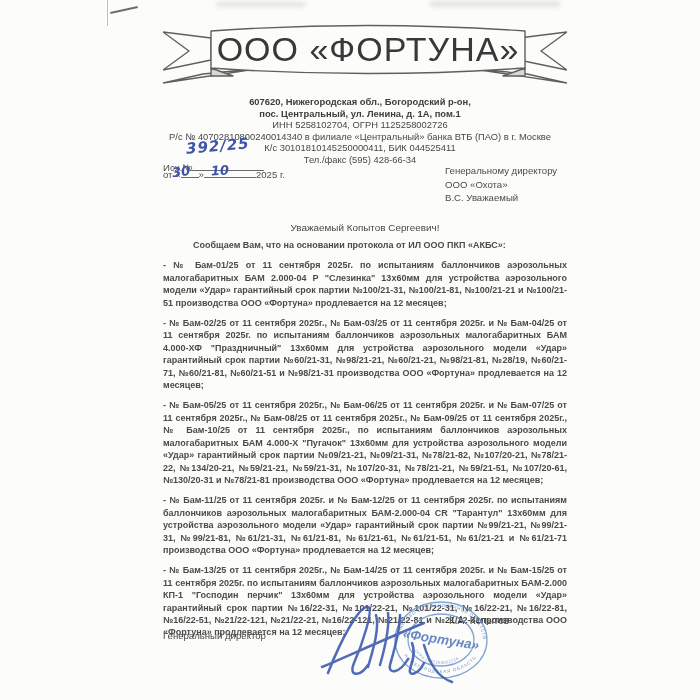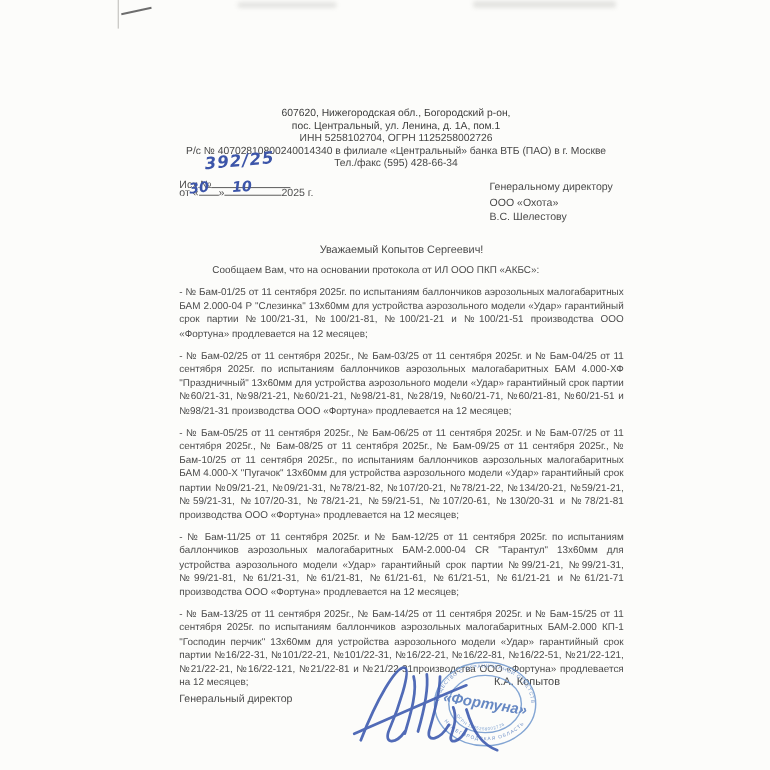--- a/index.html
+++ b/index.html
@@ -14,76 +14,91 @@
   .artifact-pen{position:absolute;left:110px;top:9px;width:28px;height:0;border-top:2px solid #6d6d6d;transform:rotate(-12deg);}
   .ghost{position:absolute;background:#9a9a96;filter:blur(2px);opacity:.25;border-radius:2px;}
   .ghost1{left:216px;top:2px;width:90px;height:5px;}
   .ghost2{left:430px;top:1px;width:130px;height:6px;}
   
   .banner{position:absolute;left:163px;top:16px;width:404px;height:78px;}
   .banner svg{display:block;}
   .banner text{font-family:"Liberation Sans",sans-serif;font-size:34px;letter-spacing:1px;fill:#383838;}
   
   .letterhead{position:absolute;left:65px;top:96px;width:590px;text-align:center;font-size:9.4px;line-height:11.6px;color:#474747;}
-  .lh-bold{font-weight:normal;color:#3d3d3d;}
+  .lh-bold{font-weight:bold;color:#3d3d3d;}
   
   .ref-row{position:absolute;left:163px;font-size:9.6px;color:#4e4e4e;white-space:nowrap;}
   .blank{display:inline-block;border-bottom:1px solid #6a6a6a;height:9px;vertical-align:baseline;}
   .hand{position:absolute;color:#3c55a9;font-family:"DejaVu Sans",sans-serif;font-style:italic;font-weight:bold;white-space:nowrap;}
   .hw-number{left:186px;top:137px;font-size:15px;transform:rotate(-5deg);letter-spacing:1px;}
   .hw-day{left:172px;top:164px;font-size:13px;transform:rotate(-8deg);}
   .hw-month{left:211px;top:163px;font-size:13px;transform:rotate(-4deg);}
   
   .recipient{position:absolute;left:445px;top:164px;font-size:9.6px;line-height:13.5px;color:#4a4a4a;}
   
   .greeting{position:absolute;left:163px;top:222px;width:404px;text-align:center;font-size:9.9px;color:#474747;}
-  .body-text{position:absolute;left:163px;top:239px;width:404px;font-size:9px;line-height:12.4px;text-align:justify;color:#4b4b4b;}
+  .body-text{position:absolute;left:163px;top:239px;width:404px;font-size:9px;line-height:12.4px;text-align:justify;color:#4b4b4b;font-weight:bold;}
   .body-text p{margin:0 0 8px 0;}
   .body-text .intro{text-indent:30px;text-align:left;}
   
   .signoff-position{position:absolute;left:163px;top:630px;font-size:9.6px;color:#4a4a4a;}
   .signoff-name{position:absolute;left:449px;top:615px;font-size:10px;color:#454545;z-index:1;}
   
   .signature{position:absolute;left:320px;top:585px;z-index:3;}
   .stamp{position:absolute;left:391px;top:599px;z-index:2;opacity:.85;}
   .stamp text{font-family:"Liberation Sans",sans-serif;}
 </style>
 </head>
 <body>
 
 <div class="page">
 
   <div class="artifact-vline"></div>
   <div class="artifact-pen"></div>
   <div class="ghost ghost1"></div>
   <div class="ghost ghost2"></div>
 
+  <div class="banner">
+    <svg width="404" height="78" viewBox="0 0 404 78">
+      <g fill="#fcfcfa" stroke="#5f5f5f" stroke-width="1.4" stroke-linejoin="round">
+        <path d="M48,22 L0,16 L26,35 L0,54 L48,44 Z"></path>
+        <path d="M356,22 L404,16 L378,35 L404,54 L356,44 Z"></path>
+        <path d="M100,52 L0,67 L40,58 Z"></path>
+        <path d="M304,52 L404,67 L364,58 Z"></path>
+        <path d="M48,52 L70,60 L48,60 Z" fill="#d8d8d4"></path>
+        <path d="M362,52 L340,60 L362,60 Z" fill="#d8d8d4"></path>
+        <path d="M48,15 Q205,4 362,15 L362,52 Q205,63 48,52 Z"></path>
+      </g>
+      <text x="205" y="45" text-anchor="middle">ООО «ФОРТУНА»</text>
+    </svg>
+  </div>
 
   <div class="letterhead">
     <div class="lh-bold">607620, Нижегородская обл., Богородский р-он,</div>
     <div class="lh-bold">пос. Центральный, ул. Ленина, д. 1А, пом.1</div>
     <div>ИНН 5258102704, ОГРН 1125258002726</div>
     <div>Р/с № 40702810800240014340 в филиале «Центральный» банка ВТБ (ПАО) в г. Москве</div>
+    <div>К/с 30101810145250000411, БИК 044525411</div>
     <div>Тел./факс (595) 428-66-34</div>
   </div>
 
   <div class="ref-row" style="top:161px;">
     <span>Исх.№</span><span class="blank" style="width:72px;"></span>
   </div>
   <div class="ref-row" style="top:168px;">
     <span>от «</span><span class="blank" style="width:18px;"></span><span>»</span><span class="blank" style="width:52px;"></span><span>2025 г.</span>
   </div>
   <div class="hand hw-number">392/25</div>
   <div class="hand hw-day">30</div>
   <div class="hand hw-month">10</div>
 
   <div class="recipient">
     <div>Генеральному директору</div>
     <div>ООО «Охота»</div>
-    <div>В.С. Шелестову</div>
+    <div>В.С. Уважаемый</div>
   </div>
 
   <div class="greeting">Уважаемый Копытов Сергеевич!</div>
 
   <div class="body-text">
     <p class="intro">Сообщаем Вам, что на основании протокола от ИЛ ООО ПКП «АКБС»:</p>
     <p>- № Бам-01/25 от 11 сентября 2025г. по испытаниям баллончиков аэрозольных малогабаритных БАМ 2.000-04 Р "Слезинка" 13х60мм для устройства аэрозольного модели «Удар» гарантийный срок партии №100/21-31, №100/21-81, №100/21-21 и №100/21-51 производства ООО «Фортуна» продлевается на 12 месяцев;</p>
     <p>- № Бам-02/25 от 11 сентября 2025г., № Бам-03/25 от 11 сентября 2025г. и № Бам-04/25 от 11 сентября 2025г. по испытаниям баллончиков аэрозольных малогабаритных БАМ 4.000-ХФ "Праздничный" 13х60мм для устройства аэрозольного модели «Удар» гарантийный срок партии №60/21-31, №98/21-21, №60/21-21, №98/21-81, №28/19, №60/21-71, №60/21-81, №60/21-51 и №98/21-31 производства ООО «Фортуна» продлевается на 12 месяцев;</p>
     <p>- № Бам-05/25 от 11 сентября 2025г., № Бам-06/25 от 11 сентября 2025г. и № Бам-07/25 от 11 сентября 2025г., № Бам-08/25 от 11 сентября 2025г., № Бам-09/25 от 11 сентября 2025г., № Бам-10/25 от 11 сентября 2025г., по испытаниям баллончиков аэрозольных малогабаритных БАМ 4.000-Х "Пугачок" 13х60мм для устройства аэрозольного модели «Удар» гарантийный срок партии №09/21-21, №09/21-31, №78/21-82, №107/20-21, №78/21-22, №134/20-21, №59/21-21, №59/21-31, №107/20-31, №78/21-21, №59/21-51, №107/20-61, №130/20-31 и №78/21-81 производства ООО «Фортуна» продлевается на 12 месяцев;</p>
     <p>- № Бам-11/25 от 11 сентября 2025г. и № Бам-12/25 от 11 сентября 2025г. по испытаниям баллончиков аэрозольных малогабаритных БАМ-2.000-04 СR "Тарантул" 13х60мм для устройства аэрозольного модели «Удар» гарантийный срок партии №99/21-21, №99/21-31, №99/21-81, №61/21-31, №61/21-81, №61/21-61, №61/21-51, №61/21-21 и №61/21-71 производства ООО «Фортуна» продлевается на 12 месяцев;</p>

